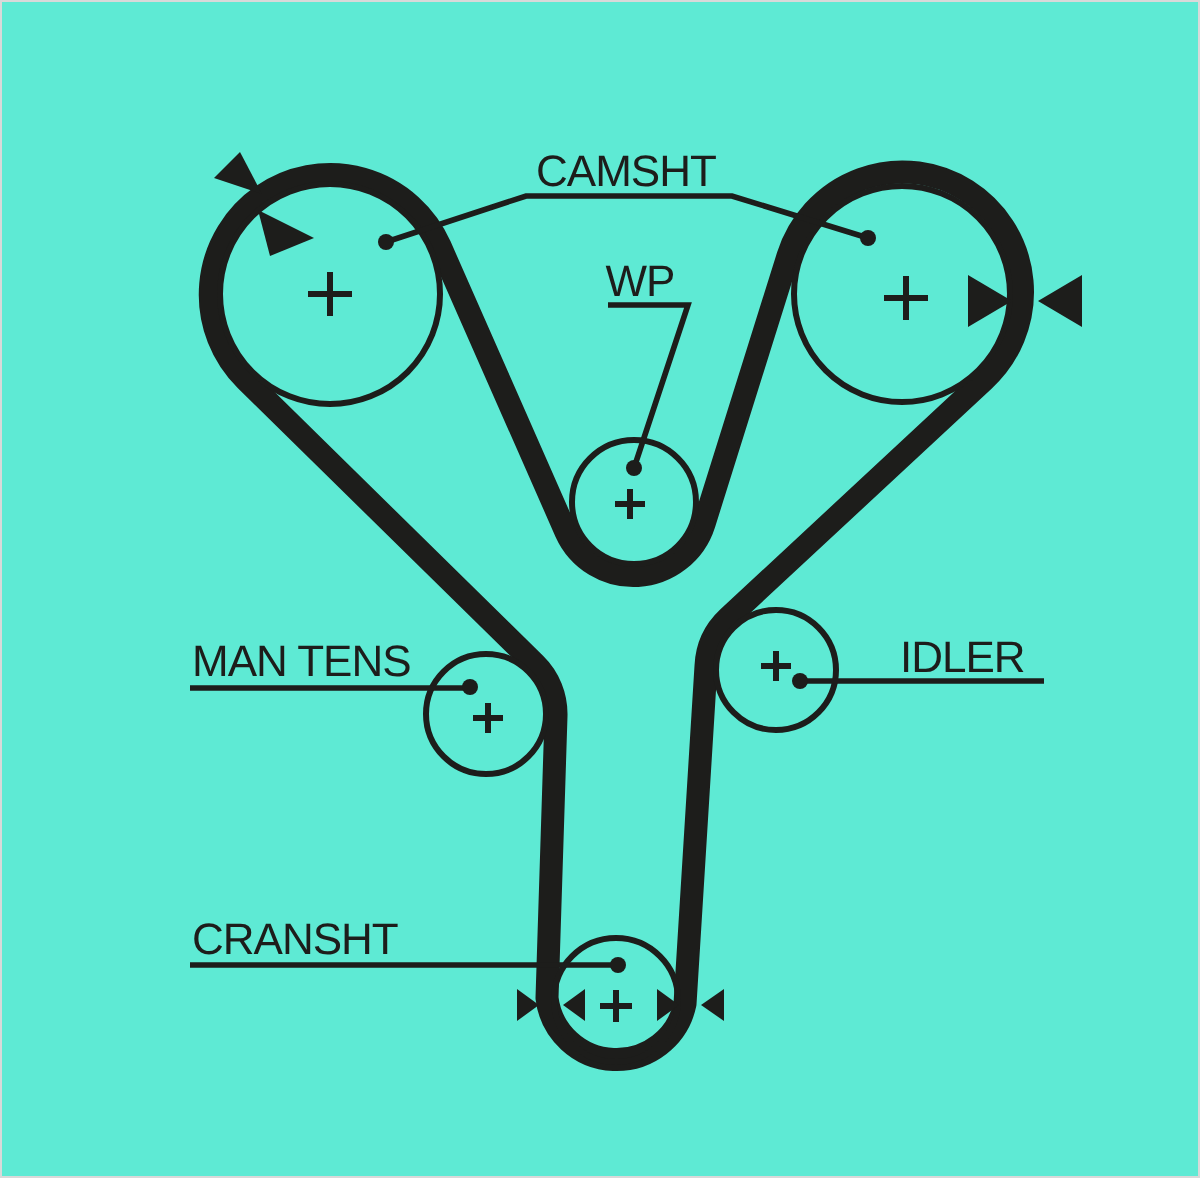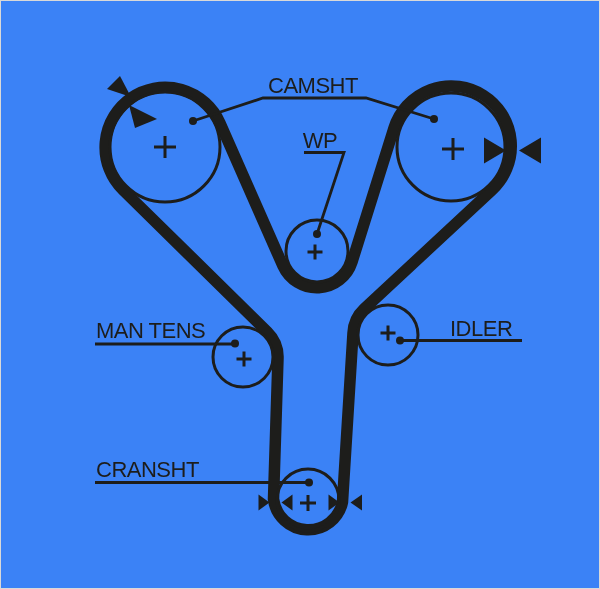--- a/index.html
+++ b/index.html
@@ -1,20 +1,20 @@
 <!DOCTYPE html>
 <html><head>
 <meta charset="utf-8">
 <style>
   html, body { margin: 0; padding: 0; background: #ffffff; }
   .stage {
     position: relative;
     width: 600px;
     height: 589px;
-    background: #3b82f6;
+    background: #5eead4;
     border: 1px solid #d9d9d9;
     box-sizing: border-box;
     overflow: hidden;
     font-family: "Liberation Sans", sans-serif;
   }
   svg { display: block; }
   .lbl {
     font-family: "Liberation Sans", sans-serif;
     font-size: 22px;
     letter-spacing: -0.5px;

